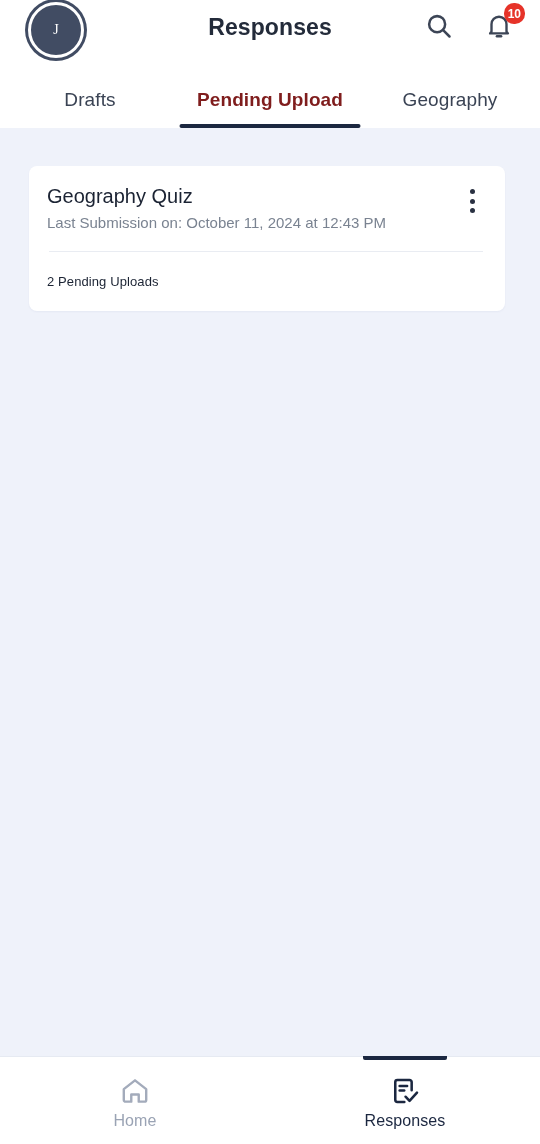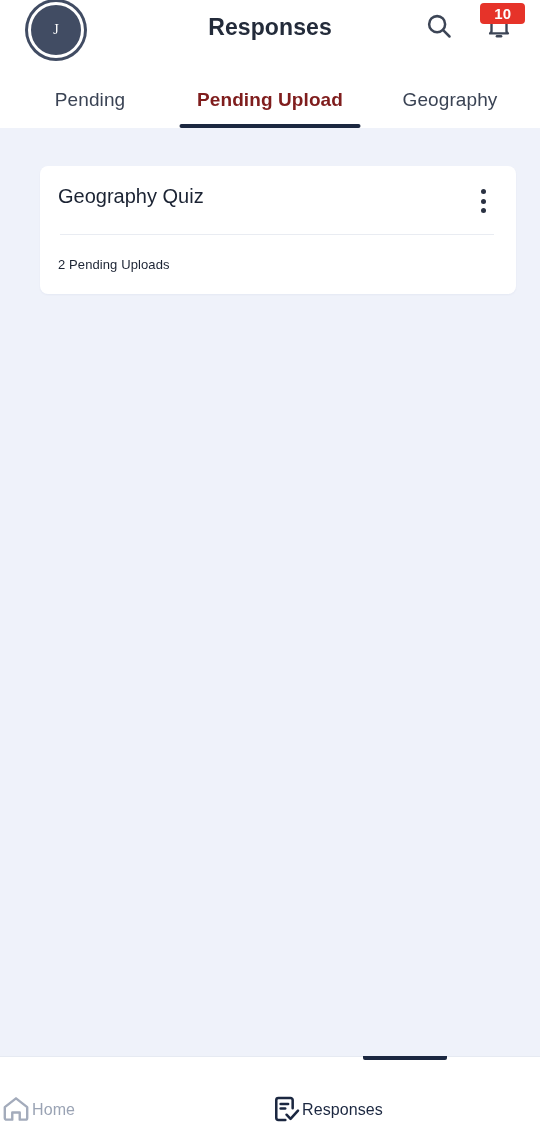--- a/index.html
+++ b/index.html
@@ -80,25 +80,25 @@
     padding: 0;
     cursor: pointer;
   }
 
   .badge {
     position: absolute;
     top: -5px;
     right: -7px;
     min-width: 21px;
     height: 21px;
-    padding: 0 14px;
-    border-radius: 4px;
+    padding: 0 4px;
+    border-radius: 10px;
     background: #e63329;
     color: #ffffff;
-    font-size: 15px;
+    font-size: 12px;
     font-weight: bold;
     display: flex;
     align-items: center;
     justify-content: center;
     line-height: 1;
   }
 
   
   .tab-bar {
     position: absolute;
@@ -141,21 +141,21 @@
     border-radius: 2px;
   }
 
   
   .content {
     position: absolute;
     top: 128px; left: 0;
     width: 540px;
     bottom: 88px;
     background: #eff2fa;
-    padding: 38px 32px 0 40px;
+    padding: 38px 32px 0 29px;
     overflow-y: auto;
   }
 
   .card {
     width: 476px;
     background: #ffffff;
     border-radius: 8px;
     padding: 18px 20px 22px 18px;
     position: relative;
     box-shadow: 0 1px 2px rgba(40,60,110,0.05);
@@ -221,21 +221,21 @@
     width: 540px;
     height: 88px;
     background: #ffffff;
     border-top: 1px solid #e6eaf2;
     display: flex;
   }
 
   .nav-item {
     flex: 1;
     display: flex;
-    flex-direction: row;
+    flex-direction: column;
     align-items: center;
     justify-content: flex-start;
     padding-top: 16px;
     position: relative;
     cursor: pointer;
   }
 
   .nav-icon {
     height: 36px;
     display: flex;
@@ -297,41 +297,42 @@
       </span>
       <span class="badge">10</span>
     </button>
 
   </div>
 </div>
 
 <div class="tab-bar">
 
   <div class="tab">
-    <span class="tab-label">Pending</span>
+    <span class="tab-label">Drafts</span>
   </div>
 
   <div class="tab active">
     <span class="tab-label">Pending Upload</span>
     <span class="tab-underline"></span>
   </div>
 
   <div class="tab">
     <span class="tab-label">Geography</span>
   </div>
 
 </div>
 
 <div class="content">
 
   <div class="card">
 
     <div class="card-head">
       <div>
         <div class="card-title">Geography Quiz</div>
+        <div class="card-sub">Last Submission on: October 11, 2024 at 12:43 PM</div>
       </div>
 
       <div class="kebab">
         <span></span>
         <span></span>
         <span></span>
       </div>
     </div>
 
     <div class="card-divider"></div>

